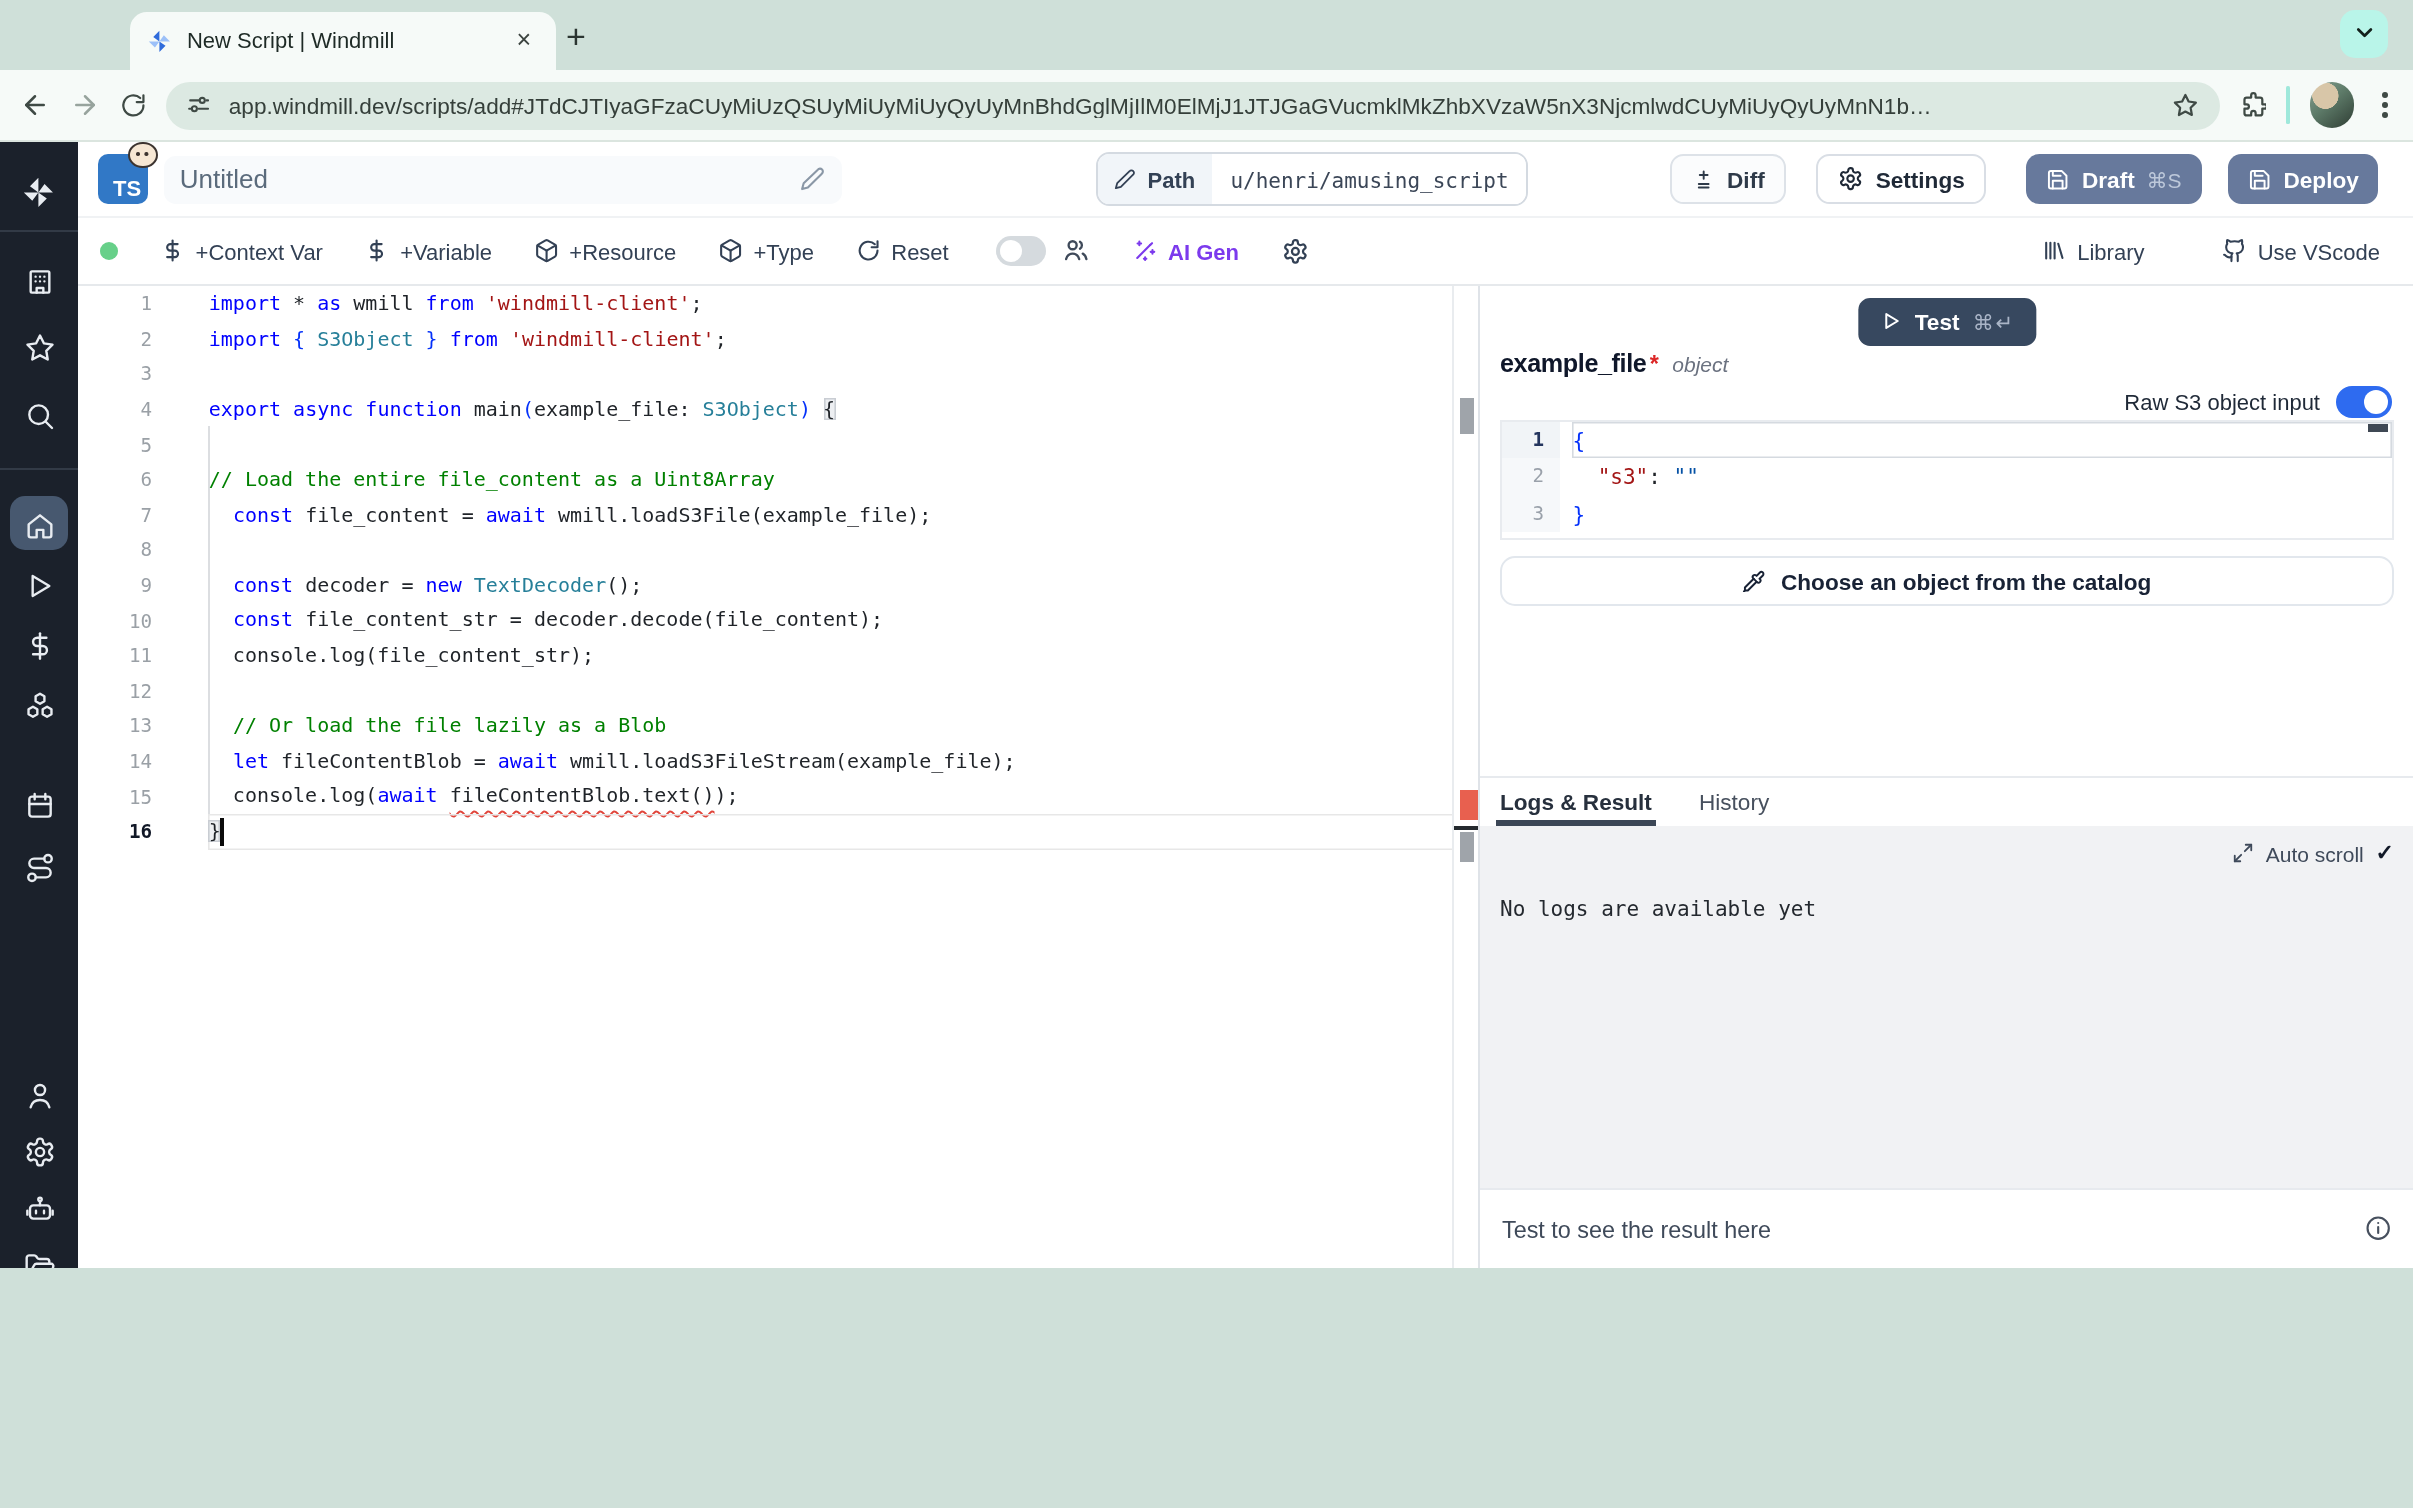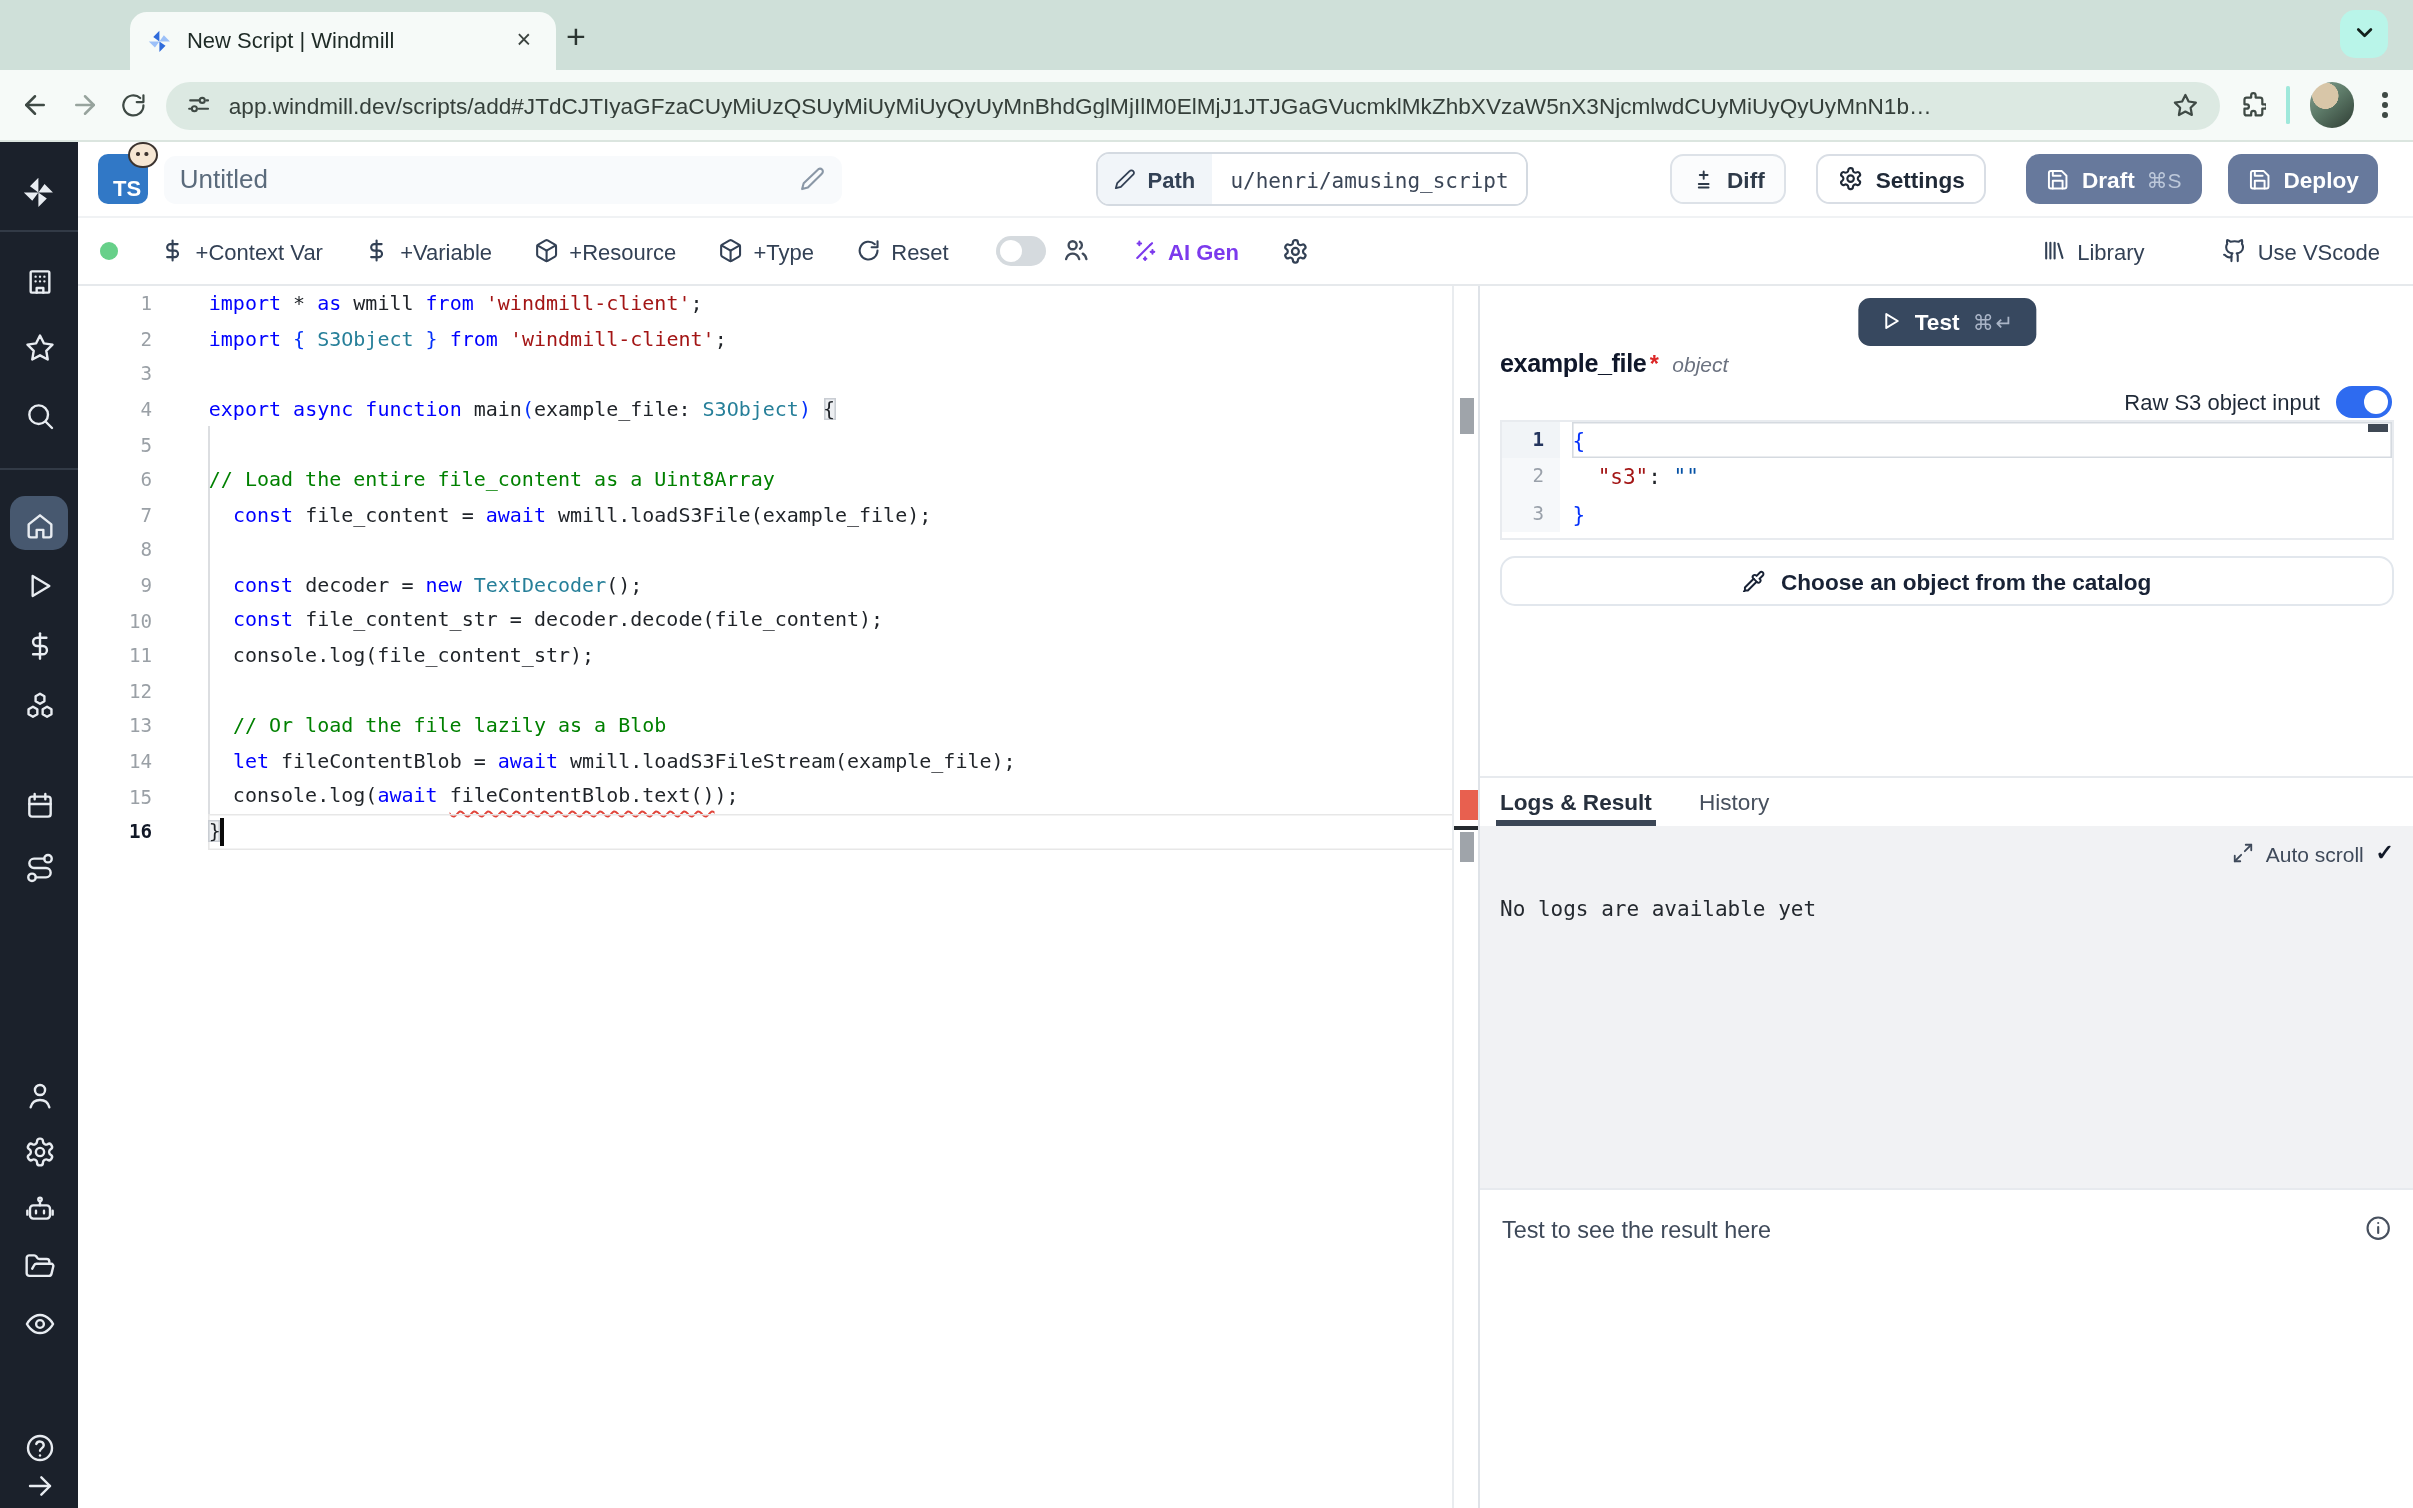--- a/index.html
+++ b/index.html
@@ -1,17 +1,17 @@
 <!DOCTYPE html>
 <html style="font-size:13.4px"><head>
 <meta charset="utf-8">
 <title>New Script | Windmill</title>
 <style>
   html,body{margin:0;padding:0;background:#cfe0d9;}
-  .stage{width:2413px;height:1508px;overflow:hidden;position:relative;}
+  .stage{width:2413px;height:1268px;overflow:hidden;position:relative;}
   .app{width:1207px;height:754px;transform:scale(2);transform-origin:0 0;position:relative;
        font-family:"Liberation Sans",sans-serif;-webkit-font-smoothing:antialiased;color:#1f2937;}
   .ic{width:15px;height:15px;fill:none;stroke:currentColor;stroke-width:2;stroke-linecap:round;stroke-linejoin:round;display:block;}
 
   
   .tabstrip{position:absolute;left:0;top:0;width:1207px;height:35px;background:#cfe0d9;}
   .tab{position:absolute;left:65px;top:5.9px;width:196px;height:29px;background:#f6faf8;border-radius:8.4px 8.4px 0 0;
        display:flex;align-items:center;padding:0 8.4px;gap:6.7px;}
   .tab-title{font-size:11px;color:#1e2a26;flex:1;white-space:nowrap;overflow:hidden;}
   .tab-close{font-size:12.6px;color:#3c4440;width:15px;height:15px;line-height:15px;text-align:center;border-radius:50%;}

